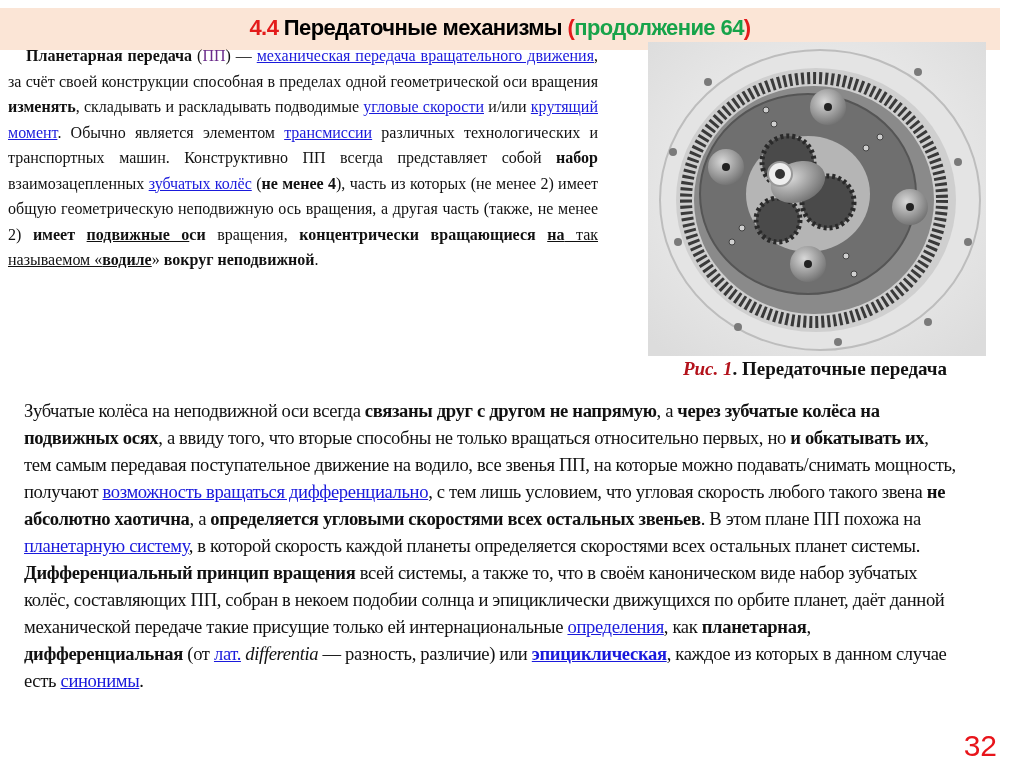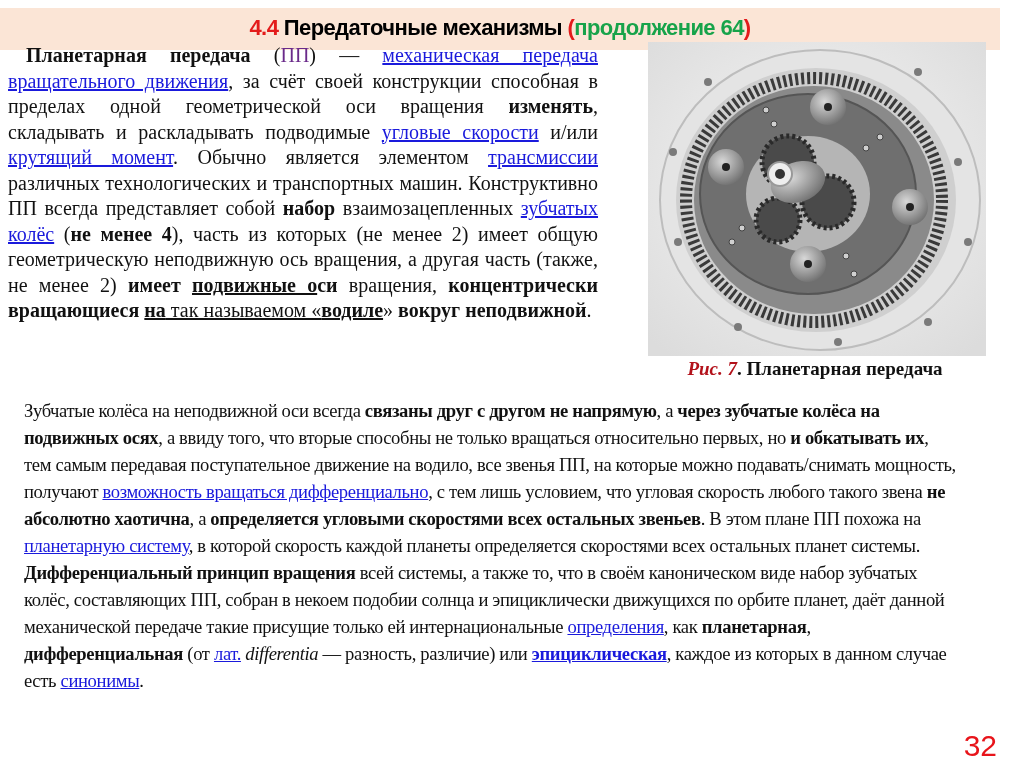--- a/index.html
+++ b/index.html
@@ -13,21 +13,21 @@
     font-family:"Liberation Sans", sans-serif; font-size:22px; font-weight:bold;
     line-height:40px; letter-spacing:-0.6px;
   }
   .header .num { color:#e31b1b; }
   .header .main { color:#000; }
   .header .paren { color:#e31b1b; }
   .header .cont { color:#17a34a; }
 
   .intro {
     position:absolute; left:8px; top:43px; width:590px;
-    font-size:20px; line-height:25.5px; text-align:justify;
+    font-size:16px; line-height:25.5px; text-align:justify;
   }
   .intro p { margin:0; text-indent:18px; }
 
   a, .lnk { color:#1a1adc; text-decoration:underline; }
   .pp { color:#6a2a8a; }
   b { font-weight:bold; }
   .ul { text-decoration:underline; }
 
   .figure {
     position:absolute; left:648px; top:42px; width:338px; height:314px;
@@ -127,21 +127,21 @@
       <circle cx="218" cy="106" r="3"></circle>
         <circle cx="94" cy="186" r="3"></circle>
         <circle cx="84" cy="200" r="3"></circle>
       <circle cx="198" cy="214" r="3"></circle>
         <circle cx="206" cy="232" r="3"></circle>
     </g>
   </svg>
 </div>
 
 <div class="caption">
-  <span class="ris">Рис. 7</span><span>. Планетарная передача</span>
+  <span class="ris">Рис. 1</span><span>. Передаточные передача</span>
 </div>
 
 <div class="body2">
   <p>
     <span>Зубчатые колёса на неподвижной оси всегда </span><b>связаны друг с другом не напрямую</b><span>, а </span><b>через зубчатые колёса на подвижных осях</b><span>, а ввиду того, что вторые способны не только вращаться относительно первых, но </span><b>и обкатывать их</b><span>, тем самым передавая поступательное движение на водило, все звенья ПП, на которые можно подавать/снимать мощность, получают </span><a>возможность вращаться дифференциально</a><span>, с тем лишь условием, что угловая скорость любого такого звена </span><b>не абсолютно хаотична</b><span>, а </span><b>определяется угловыми скоростями всех остальных звеньев</b><span>. В этом плане ПП похожа на </span><a>планетарную систему</a><span>, в которой скорость каждой планеты определяется скоростями всех остальных планет системы. </span><b>Дифференциальный принцип вращения</b><span> всей системы, а также то, что в своём каноническом виде набор зубчатых колёс, составляющих ПП, собран в некоем подобии солнца и эпициклически движущихся по орбите планет, даёт данной механической передаче такие присущие только ей интернациональные </span><a>определения</a><span>, как </span><b>планетарная</b><span>, </span><b>дифференциальная</b><span> (от </span><a>лат.</a><span> </span><i>differentia</i><span> — разность, различие) или </span><a style="font-weight:bold">эпициклическая</a><span>, каждое из которых в данном случае есть </span><a>синонимы</a><span>.</span>
   </p>
 </div>
 
 <div class="pagenum">32</div>
 

